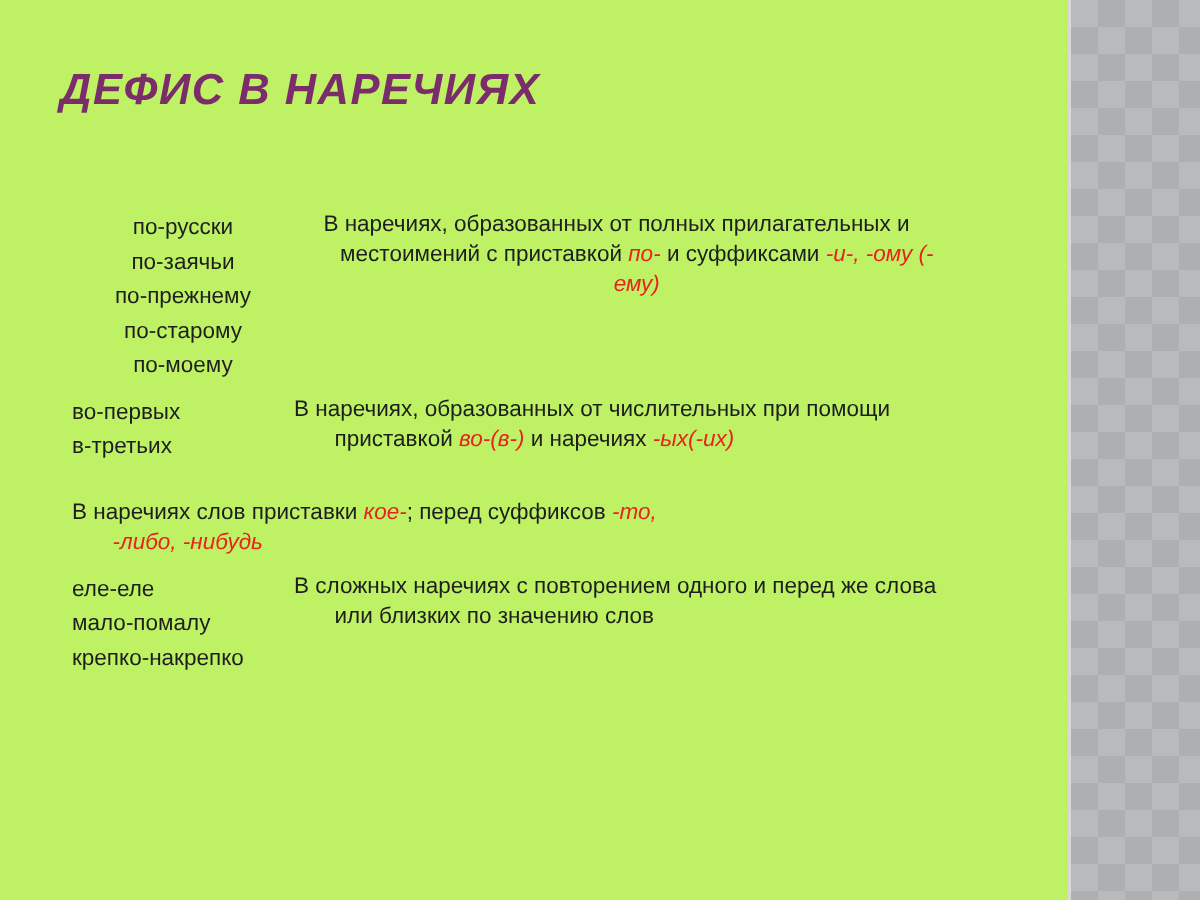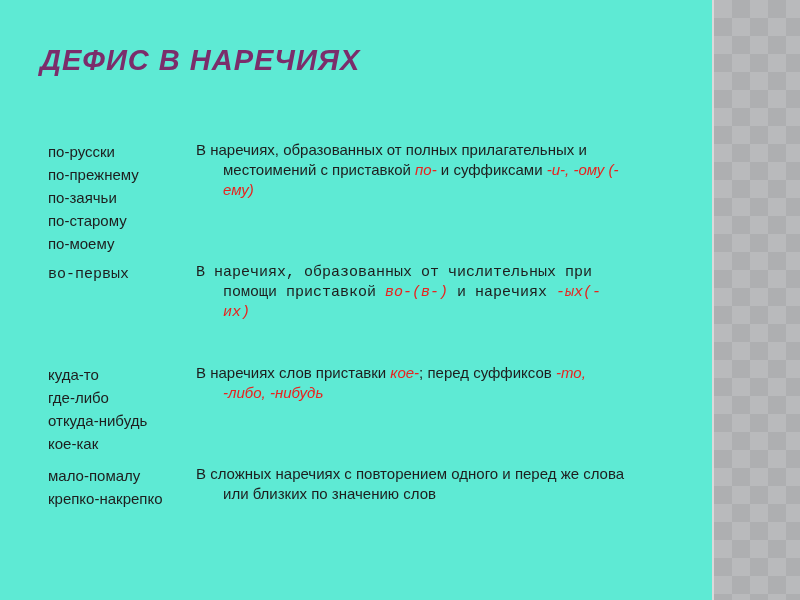--- a/index.html
+++ b/index.html
@@ -20,40 +20,40 @@
   }
   .slide{
     position:relative;
     width:800px;height:600px;
     background:#ffffff;
   }
   .content{
     position:absolute;
     left:0;top:0;
     width:713px;height:600px;
-    background:#5eead4;
+    background:#bef264;
   }
   .title{
     margin:42px 0 0 40px;
     font-size:29px;
     line-height:36px;
     font-weight:bold;
     font-style:italic;
     letter-spacing:1px;
     color:var(--title-purple);
   }
   .rows{
     margin:62px 0 0 48px;
   }
   .row{
     display:flex;
     align-items:flex-start;
   }
-  .row:nth-child(1){margin-bottom:8px;}
-  .row:nth-child(2){margin-bottom:40px;font-family:Liberation Mono, monospace;}
+  .row:nth-child(1){margin-bottom:8px;text-align:center;}
+  .row:nth-child(2){margin-bottom:23px;}
   .row:nth-child(3){margin-bottom:9px;}
   .examples{
     width:148px;
     flex:0 0 148px;
     color:var(--text-dark);
   }
   .example-word{
     font-size:15px;
     line-height:23px;
     white-space:nowrap;
@@ -87,47 +87,43 @@
 </head>
 <body>
 
 <div class="slide">
   <div class="content">
     <h1 class="title">ДЕФИС В НАРЕЧИЯХ</h1>
     <div class="rows">
   <div class="row">
     <div class="examples">
             <div class="example-word">по-русски</div>
+            <div class="example-word">по-заячьи</div>
             <div class="example-word">по-прежнему</div>
-            <div class="example-word">по-заячьи</div>
             <div class="example-word">по-старому</div>
             <div class="example-word">по-моему</div>
           </div>
     <div class="rule"><span class="">В наречиях, образованных от полных прилагательных и местоимений с приставкой </span><span class="red">по-</span><span class=""> и суффиксами </span><span class="red">-и-, -ому (-ему)</span></div>
   </div>
 
   <div class="row">
     <div class="examples">
             <div class="example-word">во-первых</div>
+            <div class="example-word">в-третьих</div>
           </div>
     <div class="rule"><span class="">В наречиях, образованных от числительных при помощи приставкой </span><span class="red">во-(в-)</span><span class=""> и наречиях </span><span class="red">-ых(-их)</span></div>
   </div>
 
   <div class="row">
-    <div class="examples">
-            <div class="example-word">куда-то</div>
-            <div class="example-word">где-либо</div>
-            <div class="example-word">откуда-нибудь</div>
-            <div class="example-word">кое-как</div>
-          </div>
     <div class="rule"><span class="">В наречиях слов приставки </span><span class="red">кое-</span><span class="">; перед суффиксов </span><span class="red">-то, -либо, -нибудь</span></div>
   </div>
 
   <div class="row">
     <div class="examples">
+            <div class="example-word">еле-еле</div>
             <div class="example-word">мало-помалу</div>
             <div class="example-word">крепко-накрепко</div>
           </div>
     <div class="rule"><span class="">В сложных наречиях с повторением одного и перед же слова или близких по значению слов</span></div>
   </div>
 </div>
   </div>
   <div class="side-band"></div>
 </div>
 

